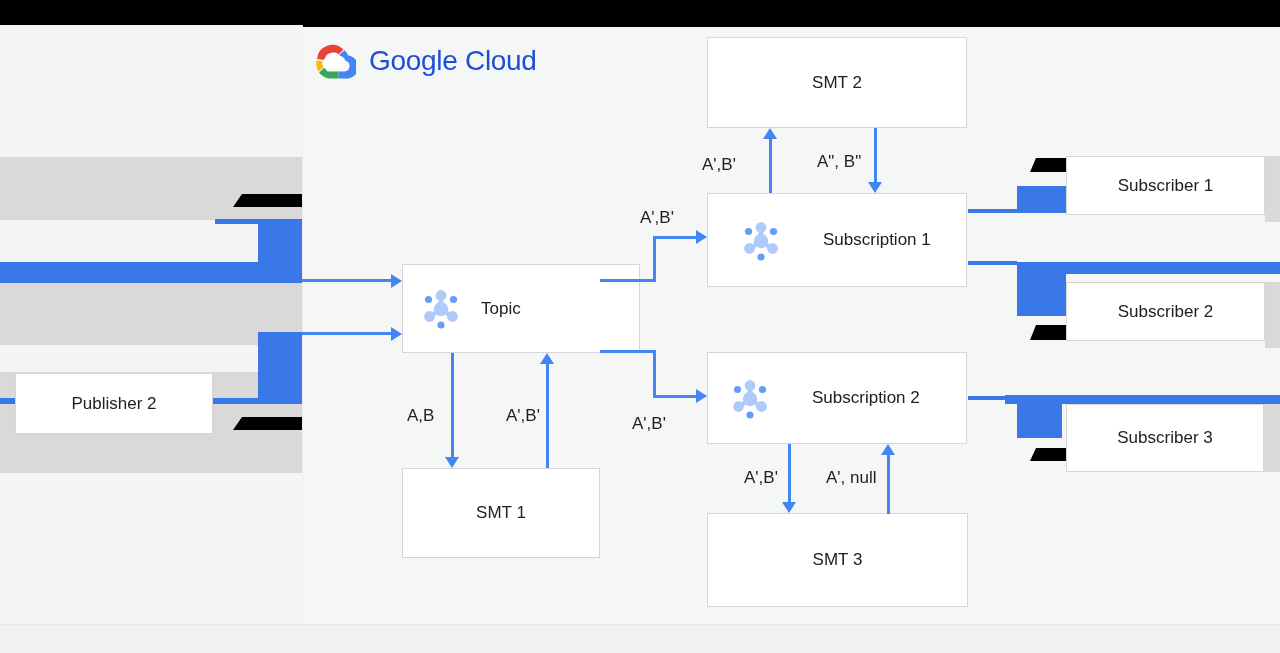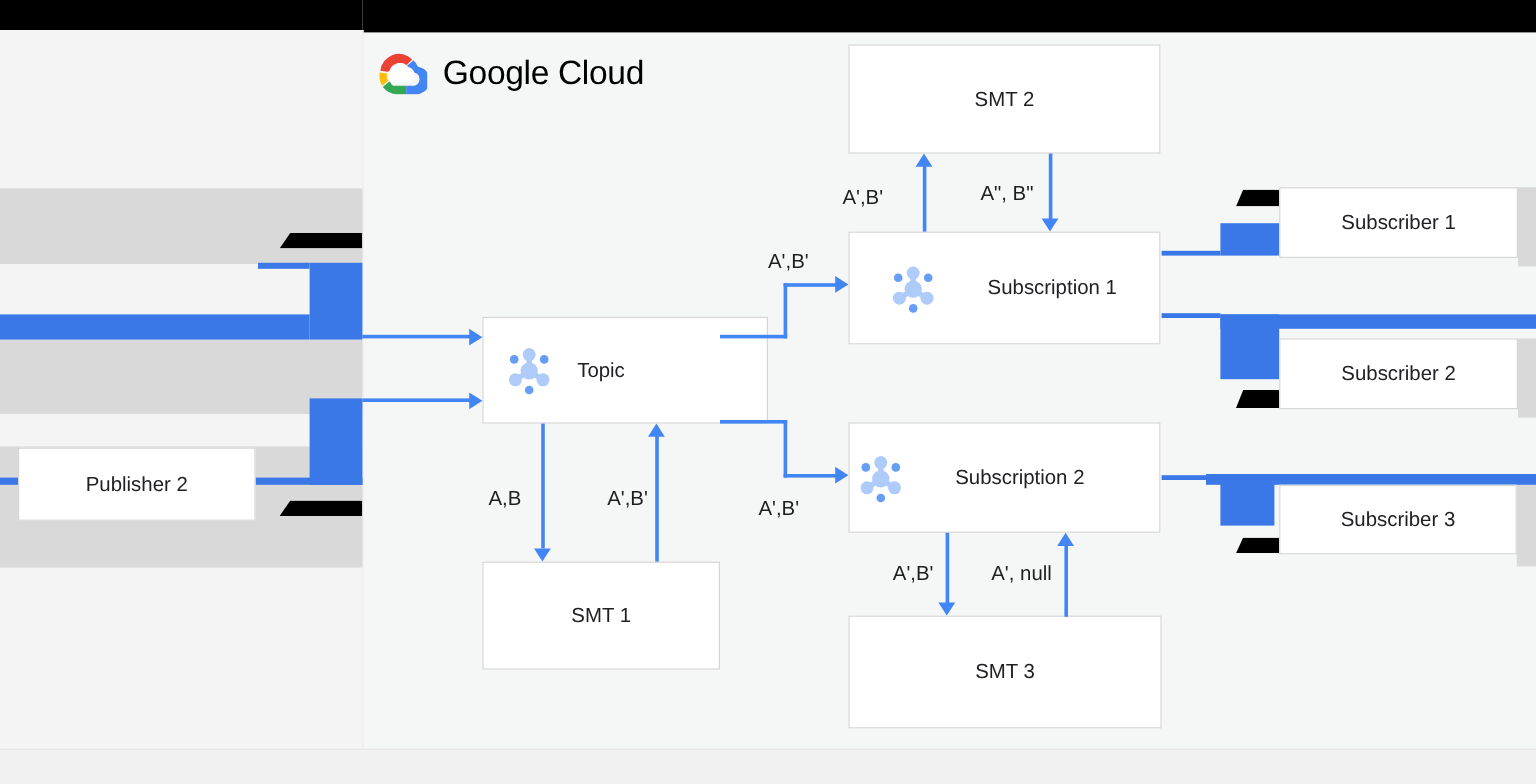--- a/index.html
+++ b/index.html
@@ -15,21 +15,21 @@
   .blackbar.sm{clip-path:polygon(6px 0,100% 0,100% 100%,0 100%);}
   .node{background:#fff;border:1px solid #d6d6d6;display:flex;align-items:center;
         justify-content:center;font-size:17px;color:#202124;box-sizing:border-box;}
   .node.iconic{justify-content:flex-start;}
   .hline,.vline{background:#4285f4;}
   .head-right{width:0;height:0;border-top:7px solid transparent;border-bottom:7px solid transparent;border-left:11px solid #4285f4;}
   .head-up{width:0;height:0;border-left:7px solid transparent;border-right:7px solid transparent;border-bottom:11px solid #4285f4;}
   .head-down{width:0;height:0;border-left:7px solid transparent;border-right:7px solid transparent;border-top:11px solid #4285f4;}
   .lbl{font-size:17px;color:#1f1f1f;white-space:nowrap;text-align:right;}
   .logo{left:310px;top:42px;display:flex;align-items:center;gap:13px;}
-  .logo-text{font-size:28px;color:#000000;letter-spacing:-0.3px;}
+  .logo-text{font-size:28px;color:#1d4ed8;letter-spacing:-0.3px;}
   .gray-strip{background:#d9d9d9;}
 </style>
 </head>
 <body>
 
 <div class="stage">
 
   <div class="abs bar-black" style="left:0;top:0;width:302px;height:25px;"></div>
   <div class="abs bar-black" style="left:302px;top:0;width:978px;height:27px;"></div>
 
@@ -119,21 +119,21 @@
       <circle cx="23" cy="10.5" r="5.4" fill="#aecbfa"></circle>
       <circle cx="11.5" cy="31.5" r="5.4" fill="#aecbfa"></circle>
       <circle cx="34.5" cy="31.5" r="5.4" fill="#aecbfa"></circle>
       <circle cx="10.5" cy="14.5" r="3.6" fill="#669df6"></circle>
       <circle cx="35.5" cy="14.5" r="3.6" fill="#669df6"></circle>
       <circle cx="23" cy="40" r="3.6" fill="#669df6"></circle>
     </svg>
     <span>Subscription 1</span>
   </div>
 
-  <div class="abs node iconic" style="left:707px;top:352px;width:260px;height:92px;padding-left:3px;gap:39px;">
+  <div class="abs node iconic" style="left:707px;top:352px;width:260px;height:92px;padding-left:19px;gap:39px;">
     <svg width="46" height="47" viewBox="0 0 46 47">
       <g stroke="#aecbfa" stroke-width="4.5">
         <line x1="23" y1="24" x2="23" y2="13"></line>
         <line x1="23" y1="24" x2="13.5" y2="30.5"></line>
         <line x1="23" y1="24" x2="32.5" y2="30.5"></line>
       </g>
       <circle cx="23" cy="24" r="7.2" fill="#aecbfa"></circle>
       <circle cx="23" cy="10.5" r="5.4" fill="#aecbfa"></circle>
       <circle cx="11.5" cy="31.5" r="5.4" fill="#aecbfa"></circle>
       <circle cx="34.5" cy="31.5" r="5.4" fill="#aecbfa"></circle>
@@ -143,21 +143,21 @@
     </svg>
     <span>Subscription 2</span>
   </div>
 
   <div class="abs node" style="left:1066px;top:156px;width:199px;height:59px;">
     <span>Subscriber 1</span>
   </div>
   <div class="abs node" style="left:1066px;top:282px;width:199px;height:59px;">
     <span>Subscriber 2</span>
   </div>
-  <div class="abs node" style="left:1066px;top:404px;width:198px;height:58px;">
+  <div class="abs node" style="left:1066px;top:404px;width:198px;height:68px;">
     <span>Subscriber 3</span>
   </div>
 
   <div class="abs hline" style="left:302px;top:279px;width:90px;height:3px;"></div>
   <div class="abs head-right" style="left:391px;top:274px;"></div>
 
   <div class="abs hline" style="left:302px;top:332px;width:90px;height:3px;"></div>
   <div class="abs head-right" style="left:391px;top:327px;"></div>
 
   <div class="abs hline" style="left:600px;top:279px;width:56px;height:3px;"></div>

